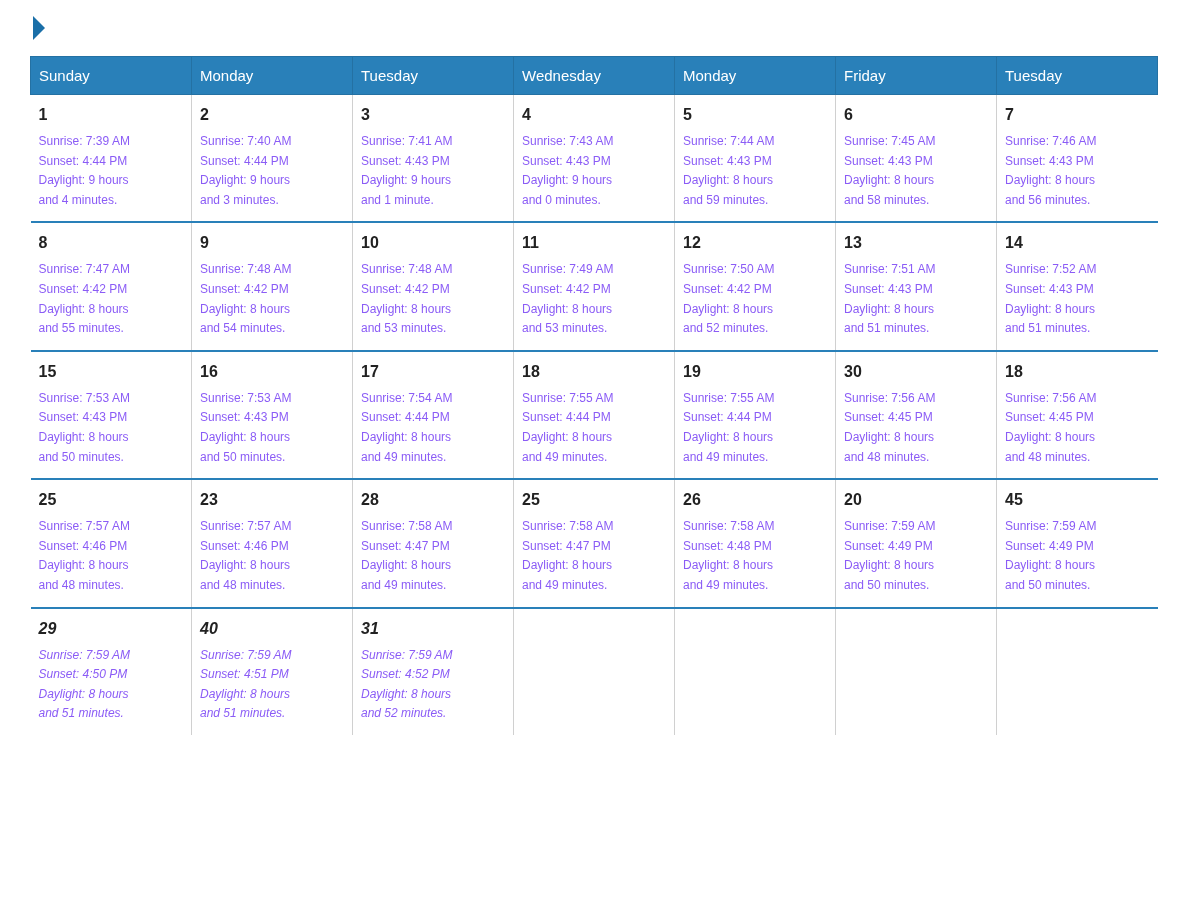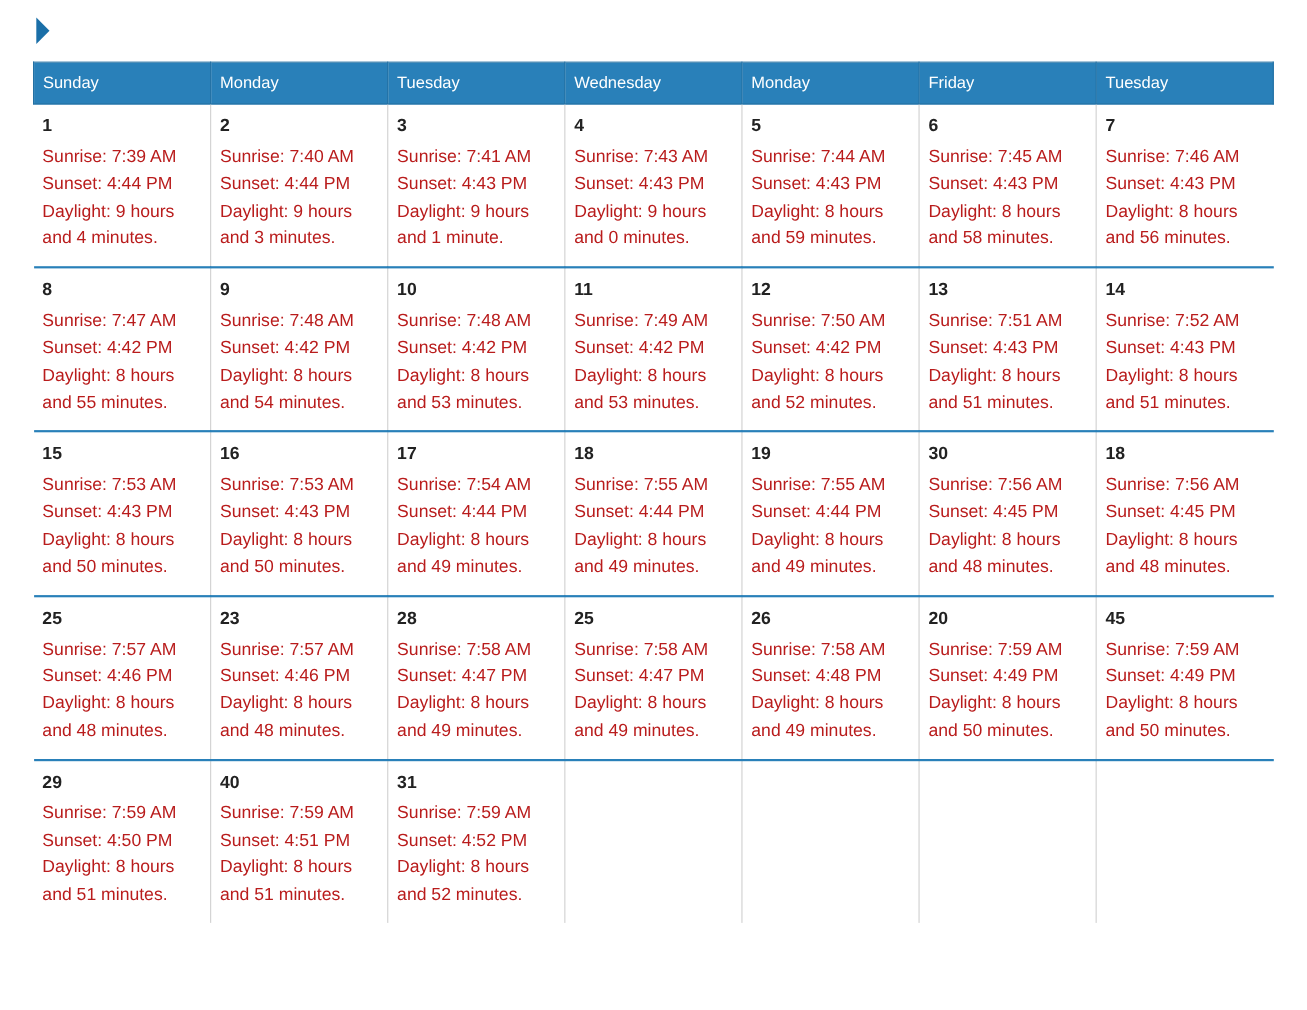--- a/index.html
+++ b/index.html
@@ -93,26 +93,27 @@
       border-right: none;
     }
     .day-num {
       font-size: 16px;
       font-weight: bold;
       color: #222;
       display: block;
       margin-bottom: 4px;
     }
     .day-info {
-      font-size: 16px;
-      color: #b91c1c;
+      font-size: 12px;
+      color: #8b5cf6;
       line-height: 1.55;
     }
     tbody tr:last-child {
       border-bottom: none;
+      font-style: italic;
     }
     .empty-cell {
       background: #fff;
     }
   </style>
 </head>
 <body>
 
 <div class="header">
   <div class="logo">

